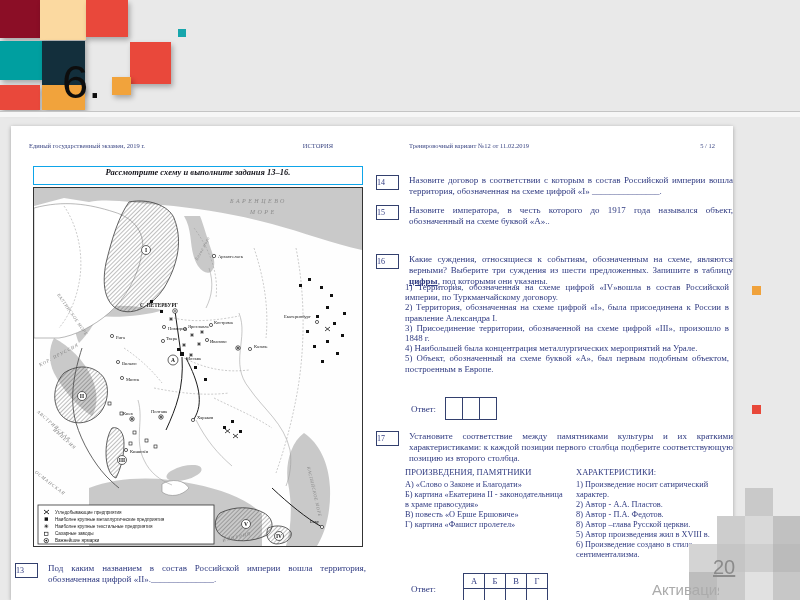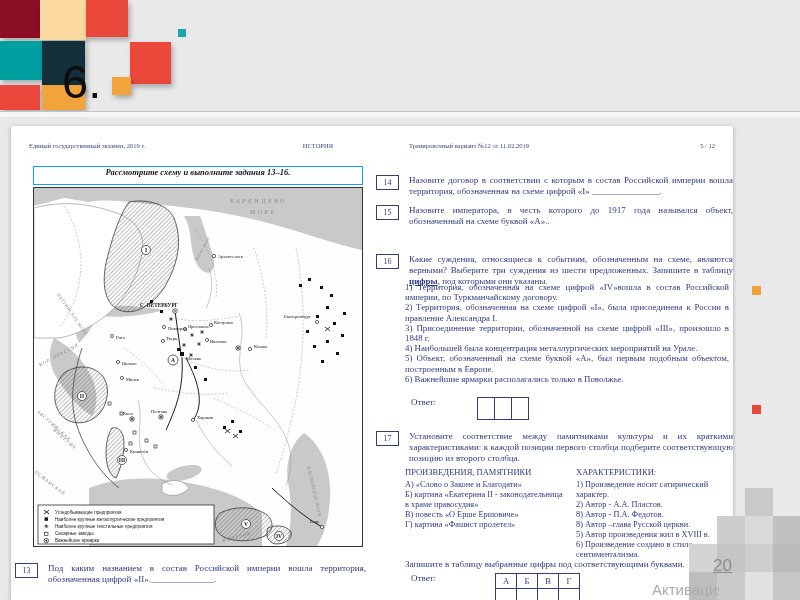--- a/index.html
+++ b/index.html
@@ -35,51 +35,51 @@
   .sea-sm{font:italic 4.5px "Liberation Serif",serif;fill:#8a8a8a;letter-spacing:.5px;}
   .ctry{font:italic 4.6px "Liberation Serif",serif;fill:#7d7d7d;letter-spacing:1px;}
   .city-lbl{font:4.6px "Liberation Serif",serif;fill:#222;}
   .city-cap{font:bold 5.2px "Liberation Serif",serif;fill:#111;}
   .rom{font:bold 5.5px "Liberation Serif",serif;fill:#111;text-anchor:middle;}
   .lgd{font:4.6px "Liberation Sans",sans-serif;fill:#222;}
   .cdot{fill:#fff;stroke:#222;stroke-width:.7;}
   .mark{stroke:#111;stroke-width:.7;fill:none;}
   
   .q-row{position:absolute;display:flex;align-items:flex-start;}
-  .qnum{width:21px;height:13px;border:1.2px solid #33406e;flex:none;text-align:center;
+  .qnum{width:21px;height:13px;border:1.2px solid #33406e;flex:none;text-align:left;
         font:8px/13px "Liberation Serif",serif;color:#2f3a80;}
   .qtext{margin-left:10px;font:9px/11px "Liberation Serif",serif;text-align:justify;color:#2f3a80;}
   .q13{left:4px;top:437px;width:352px;}
   .q13 .qtext{width:318px;}
   .rq .qtext{width:324px;}
   .row-q14{left:3px;top:49px;}  .row-q15{left:3px;top:79px;}
   .row-q16{left:3px;top:128px;} .row-q17{left:3px;top:305px;}
   .bu{font-weight:bold;text-decoration:underline;}
   .q16-items{position:absolute;left:32px;top:156px;width:324px;
              font:8.8px/10.2px "Liberation Serif",serif;text-align:justify;color:#2f3a80;}
-  .ans-row{position:absolute;display:flex;align-items:flex-start;font:9px "Liberation Serif",serif;color:#2f3a80;gap:32px;}
+  .ans-row{position:absolute;display:flex;align-items:center;font:9px "Liberation Serif",serif;color:#2f3a80;}
   .q16-ans{left:38px;top:271px;}
   .acells{display:flex;margin-left:10px;}
   .acell{width:16px;height:21px;border:1px solid #33406e;margin-left:-1px;background:#fff;}
   .q17-cols{position:absolute;left:32px;top:341px;width:326px;color:#2f3a80;
             font:8.3px/10px "Liberation Serif",serif;display:flex;}
   .c1{width:158px;} .c2{width:155px;margin-left:13px;}
   .colhdr{font-size:8.5px;margin-bottom:3px;}
   .q17-outro{position:absolute;left:32px;top:433px;width:324px;font:9px "Liberation Serif",serif;color:#2f3a80;}
   .q17-ans{left:38px;top:447px;}
   .t17{display:flex;flex-direction:column;margin-left:28px;}
   .t17 .trow{display:flex;}
   .tcell{width:20px;height:14px;border:1px solid #33406e;margin-left:-1px;text-align:center;
          font:8.5px/14px "Liberation Serif",serif;background:#fff;}
   .trow+.trow .tcell{margin-top:-1px;height:14px;}
   
   .bullet{position:absolute;width:9px;height:9px;}
   .checker{position:absolute;left:0;top:0;z-index:2;}
   .ck{position:absolute;width:28px;height:28px;}
-  .page-no{position:absolute;left:713px;top:556px;font-size:17px;color:#8b8b8b;z-index:3;text-decoration:underline;}
+  .page-no{position:absolute;left:713px;top:556px;font-size:20px;color:#8b8b8b;z-index:3;text-decoration:underline;}
   .wmark{position:absolute;left:652px;top:581px;font-size:15px;color:#ababab;z-index:3;
          width:67px;overflow:hidden;white-space:nowrap;}
 </style>
 </head>
 <body>
 
 <div class="slide">
 
   <div>
     <div class="sq" style="left:0;top:0;width:40px;height:38px;background:#8b0e26;"></div>
@@ -335,21 +335,20 @@
         <div class="qnum">16</div>
         <div class="qtext"><span>Какие суждения, относящиеся к событиям, обозначенным на схеме, являются верными? Выберите три суждения из шести предложенных. Запишите в таблицу </span><span class="bu">цифры</span><span>, под которыми они указаны.</span></div>
       </div>
 
       <div class="q16-items">
         <div>1) Территория, обозначенная на схеме цифрой «IV»вошла в состав Российской империи, по Туркманчайскому договору.</div>
         <div>2) Территория, обозначенная на схеме цифрой «I», была присоединена к России в правление Александра I.</div>
         <div>3) Присоединение территории, обозначенной на схеме цифрой «III», произошло в 1848 г.</div>
         <div>4) Наибольшей была концентрация металлургических мероприятий на Урале.</div>
         <div>5) Объект, обозначенный на схеме буквой «А», был первым подобным объектом, построенным в Европе.</div>
-        <div>6) Важнейшие ярмарки располагались только в Поволжье.</div>
       </div>
 
       <div class="ans-row q16-ans">
         <span>Ответ:</span>
         <div class="acells">
           <div class="acell"></div>
           <div class="acell"></div>
           <div class="acell"></div>
         </div>
       </div>
@@ -371,21 +370,20 @@
           <div class="colhdr">ХАРАКТЕРИСТИКИ:</div>
           <div>1) Произведение носит сатирический характер.</div>
           <div>2) Автор - А.А. Пластов.</div>
           <div>8) Автор - П.А. Федотов.</div>
           <div>8) Автор –глава Русской церкви.</div>
           <div>5) Автор произведения жил в XVIII в.</div>
           <div>6) Произведение создано в стиле сентиментализма.</div>
         </div>
       </div>
 
-      <div class="q17-outro">Запишите в таблицу выбранные цифры под соответствующими буквами.</div>
 
       <div class="ans-row q17-ans">
         <span>Ответ:</span>
         <div class="t17">
           <div class="trow">
             <div class="tcell">А</div>
             <div class="tcell">Б</div>
             <div class="tcell">В</div>
             <div class="tcell">Г</div>
           </div>

